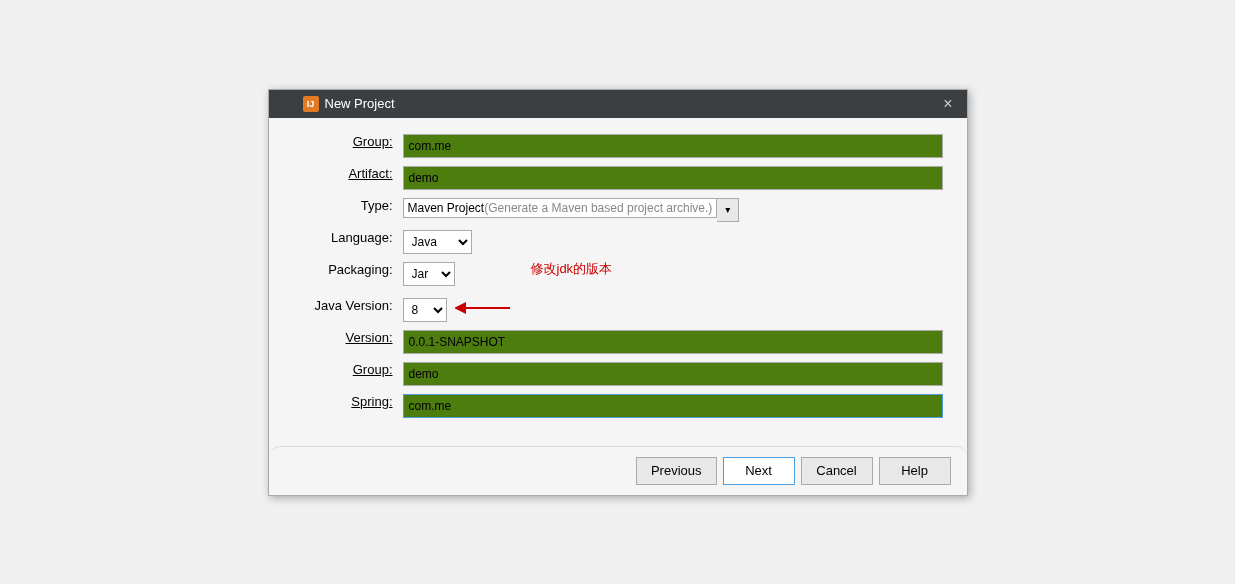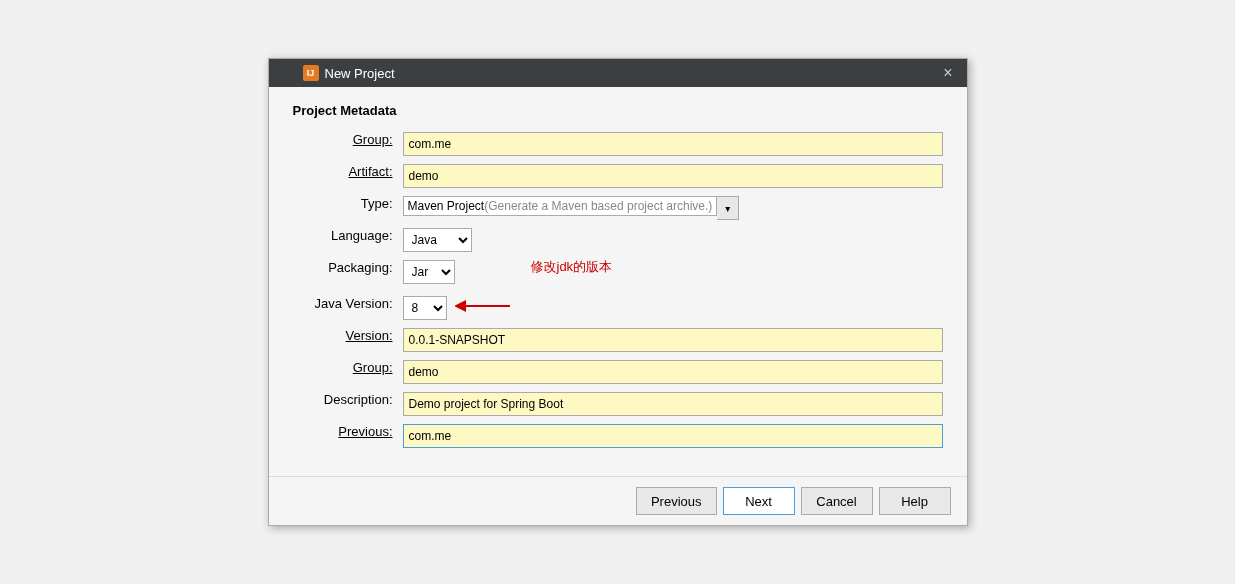--- a/index.html
+++ b/index.html
@@ -70,21 +70,21 @@
       text-align: right;
       padding-right: 10px;
       font-size: 13px;
       color: #000;
       flex-shrink: 0;
     }
     .form-input {
       flex: 1;
       height: 24px;
       border: 1px solid #aaa;
-      background: #fef9c3;
+      background: #4d7c0f;
       padding: 8px 5px;
       font-size: 12px;
       outline: none;
     }
     .form-input.active-blue {
       border: 1.5px solid #4a9edd;
     }
     .form-select {
       height: 24px;
       border: 1px solid #aaa;
@@ -136,20 +136,21 @@
     }
     .footer {
       display: flex;
       justify-content: flex-end;
       align-items: center;
       padding: 10px 16px;
       gap: 6px;
       background: #f5f5f5;
       border-top: 1px solid #ddd;
       margin-top: 8px;
+      border-radius: 11px;
     }
     .btn {
       height: 28px;
       min-width: 72px;
       padding: 0 14px;
       border: 1px solid #aaa;
       background: #e8e8e8;
       font-size: 13px;
       cursor: pointer;
       color: #000;
@@ -176,21 +177,20 @@
 
   <div class="title-bar">
     <div class="title-bar-left">
       <div class="title-icon">IJ</div>
       <span>New Project</span>
     </div>
     <span class="close-btn">×</span>
   </div>
 
   <div class="content">
-    <div class="section-title">Project Metadata</div>
 
     <div class="form-row">
       <label class="form-label underline-label">Group:</label>
       <input class="form-input" type="text" value="com.me" style="max-width: 547px;">
     </div>
 
     <div class="form-row">
       <label class="form-label underline-label">Artifact:</label>
       <input class="form-input" type="text" value="demo" style="max-width: 547px;">
     </div>
@@ -246,27 +246,23 @@
     <div class="form-row">
       <label class="form-label underline-label">Version:</label>
       <input class="form-input" type="text" value="0.0.1-SNAPSHOT" style="max-width: 547px;">
     </div>
 
     <div class="form-row">
       <label class="form-label underline-label">Group:</label>
       <input class="form-input" type="text" value="demo" style="max-width: 547px;">
     </div>
 
-    <div class="form-row">
-      <label class="form-label">Description:</label>
-      <input class="form-input" type="text" value="Demo project for Spring Boot" style="max-width: 547px;">
-    </div>
-
-    <div class="form-row">
-      <label class="form-label underline-label">Previous:</label>
+
+    <div class="form-row">
+      <label class="form-label underline-label">Spring:</label>
       <input class="form-input active-blue" type="text" value="com.me" style="max-width: 547px;">
     </div>
   </div>
 
   <div class="footer">
     <button class="btn">Previous</button>
     <button class="btn btn-next">Next</button>
     <button class="btn">Cancel</button>
     <button class="btn">Help</button>
   </div>

